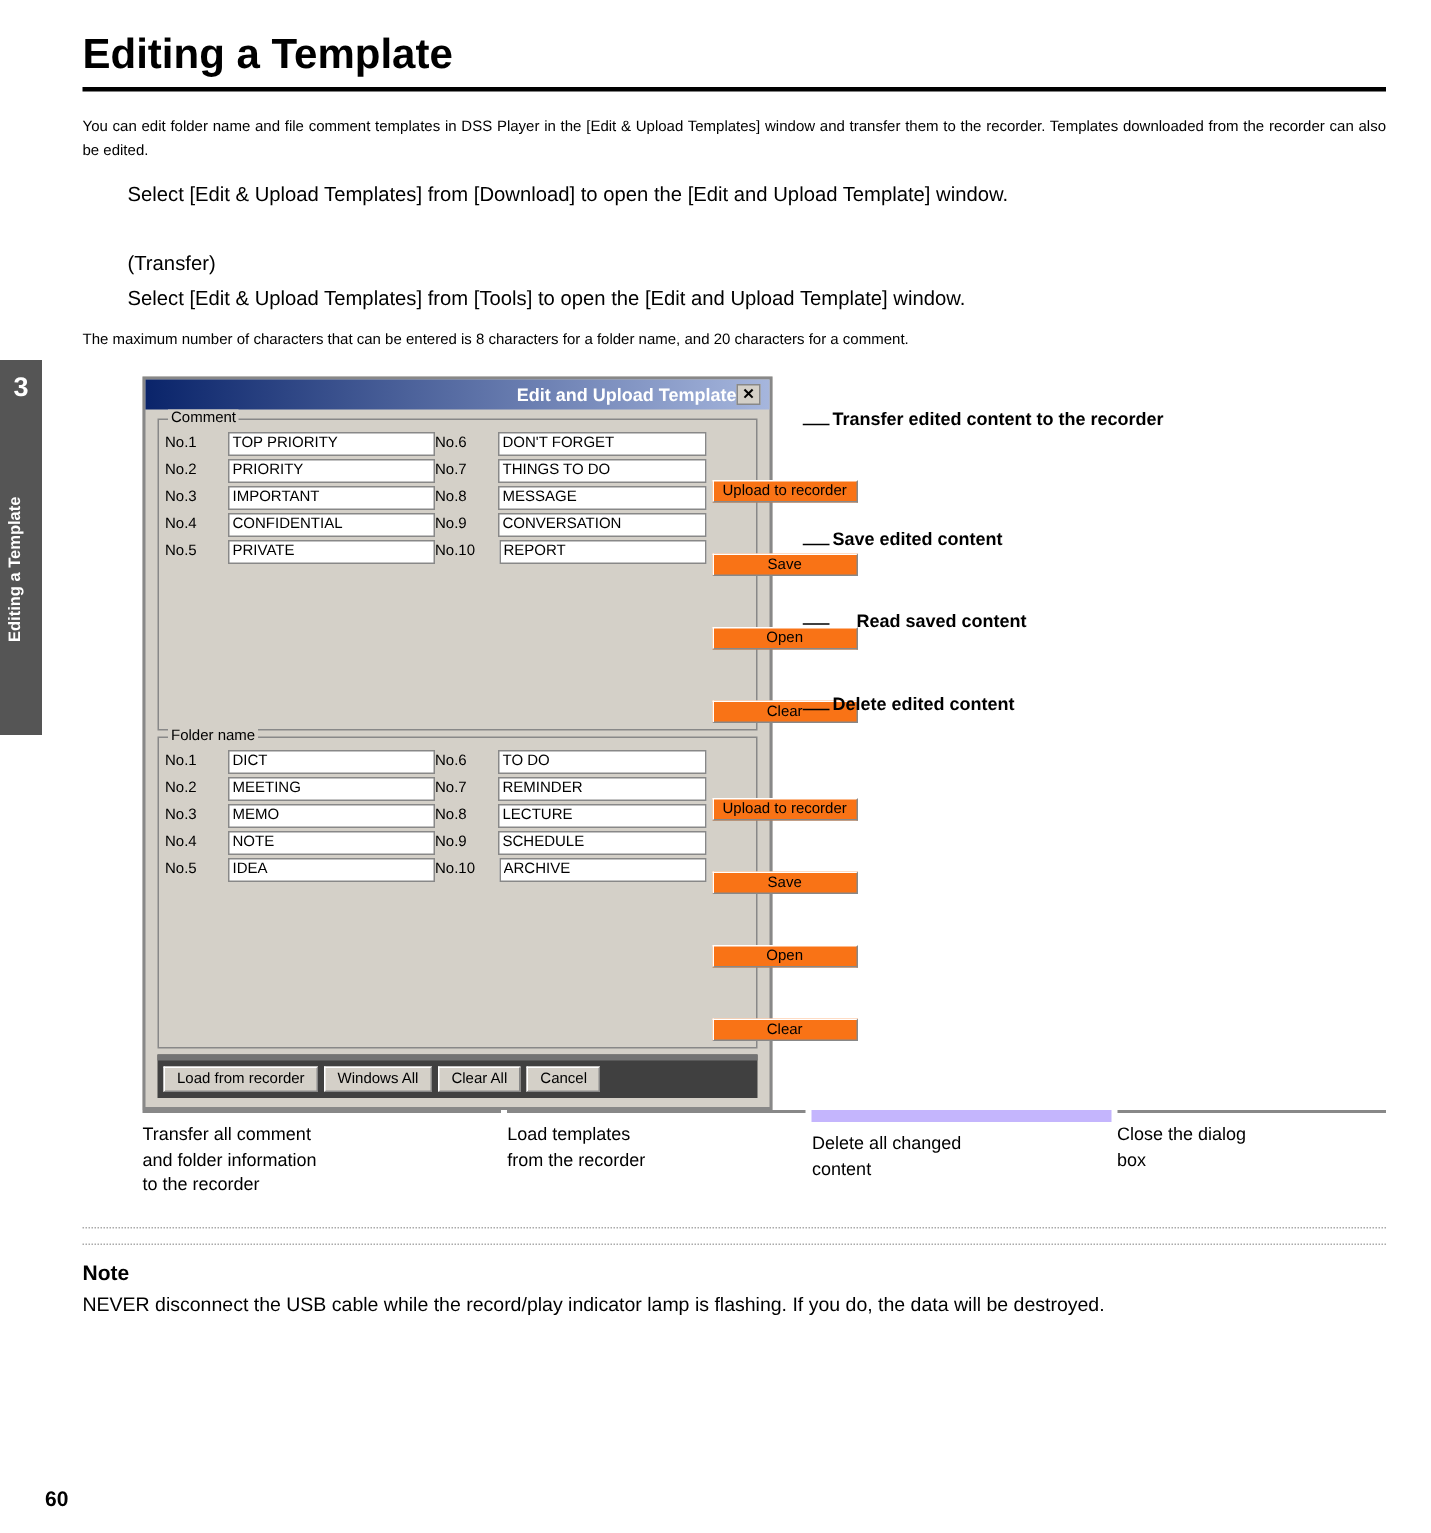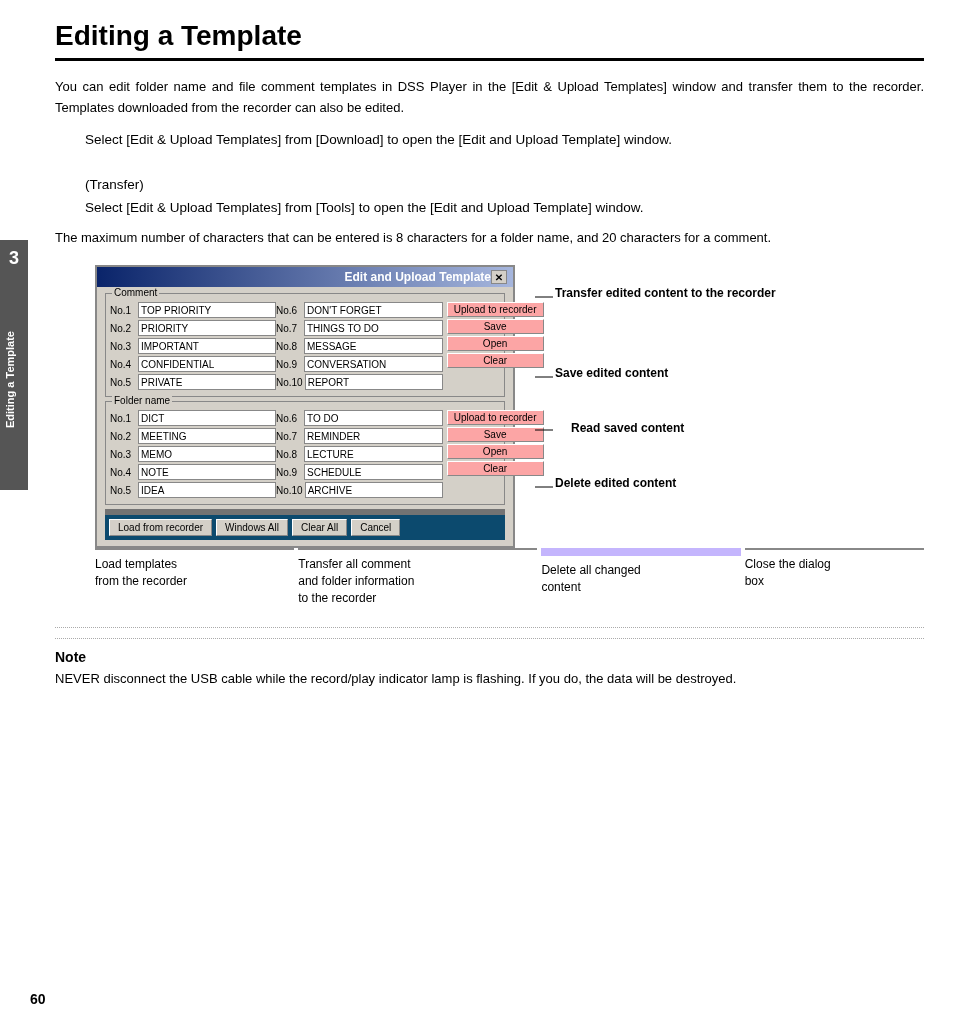--- a/index.html
+++ b/index.html
@@ -50,21 +50,21 @@
     h1 {
       font-size: 28px;
       font-weight: bold;
       color: #000;
       border-bottom: 3px solid #000;
       padding-bottom: 6px;
       margin-bottom: 16px;
     }
 
     .intro-text {
-      font-size: 13px;
+      font-size: 10px;
       line-height: 1.6;
       text-align: justify;
       margin-bottom: 10px;
     }
 
     .indent-block {
       margin-left: 30px;
       font-size: 13.5px;
       line-height: 1.7;
       margin-bottom: 8px;
@@ -102,58 +102,59 @@
       cursor: pointer;
     }
 
     .dialog-body {
       padding: 6px 8px;
     }
 
     .field-row {
       display: flex;
       align-items: center;
-      gap: 2px;
+      gap: 16px;
       margin-bottom: 2px;
     }
 
     .field-label {
       font-size: 10px;
       min-width: 26px;
       color: #000;
     }
 
     .field-input {
       height: 16px;
       font-size: 10px;
       border: 1px solid #888;
       background: #fff;
       padding: 0 2px;
       flex: 1;
     }
 
     .dialog-btn {
-      background: #fca5a5;
+      background: #f97316;
       border: 1px solid #888;
       border-top-color: #fff;
       border-left-color: #fff;
       font-size: 10px;
       padding: 1px 6px;
       cursor: pointer;
       white-space: nowrap;
       min-width: 75px;
       text-align: center;
+      margin-top: 32px;
     }
 
     .bottom-buttons {
       display: flex;
       gap: 4px;
       padding: 4px;
-      background: #0c4a6e;
-      border-top: 6px solid #737373;
+      background: #404040;
+      border-top: 4px solid #737373;
     }
 
     .bottom-btn {
       background: #d4d0c8;
       border: 1px solid #888;
       border-top-color: #fff;
       border-left-color: #fff;
       font-size: 10px;
       padding: 2px 8px;
       cursor: pointer;
@@ -392,25 +393,25 @@
         <line x1="18" y1="112" x2="0" y2="112" stroke="#000" stroke-width="1"></line>
 
         <line x1="18" y1="165" x2="0" y2="165" stroke="#000" stroke-width="1"></line>
 
         <line x1="18" y1="222" x2="0" y2="222" stroke="#000" stroke-width="1"></line>
       </svg>
     </div>
   </div>
 
   <div style="display:flex; margin-left: 40px; margin-top: 0; margin-bottom:20px;">
+    <div style="flex:1.2; font-size:12px; line-height:1.4; border-top:2px solid #888; padding-top:6px; margin-right:4px;">
+      <span>Transfer all comment<br>and folder information<br>to the recorder</span>
+    </div>
     <div style="flex:1; font-size:12px; line-height:1.4; border-top:2px solid #888; padding-top:6px; margin-right:4px;">
       <span>Load templates<br>from the recorder</span>
-    </div>
-    <div style="flex:1.2; font-size:12px; line-height:1.4; border-top:2px solid #888; padding-top:6px; margin-right:4px;">
-      <span>Transfer all comment<br>and folder information<br>to the recorder</span>
     </div>
     <div style="flex:1; font-size:12px; line-height:1.4; border-top:8px solid #c4b5fd; padding-top:6px; margin-right:4px;">
       <span>Delete all changed<br>content</span>
     </div>
     <div style="flex:0.9; font-size:12px; line-height:1.4; border-top:2px solid #888; padding-top:6px;">
       <span>Close the dialog<br>box</span>
     </div>
   </div>
 
   <hr style="border:none; border-top:1px dotted #aaa; margin: 8px 0 10px 0;">

